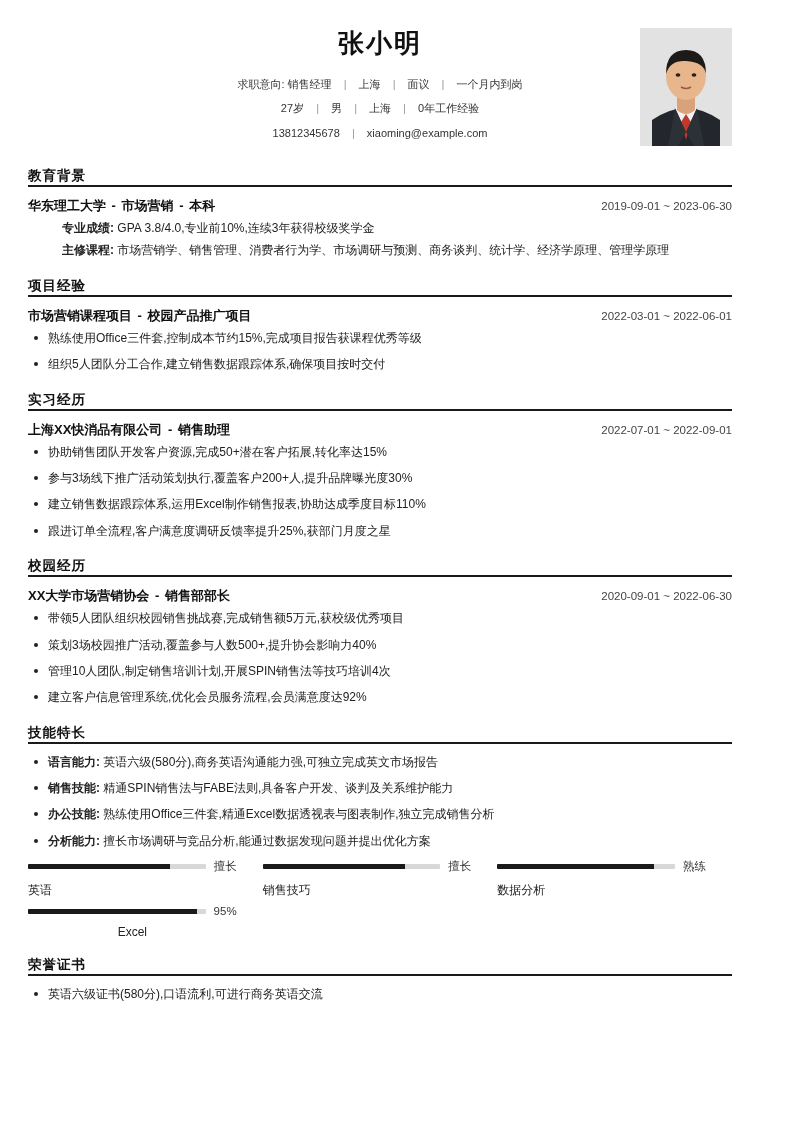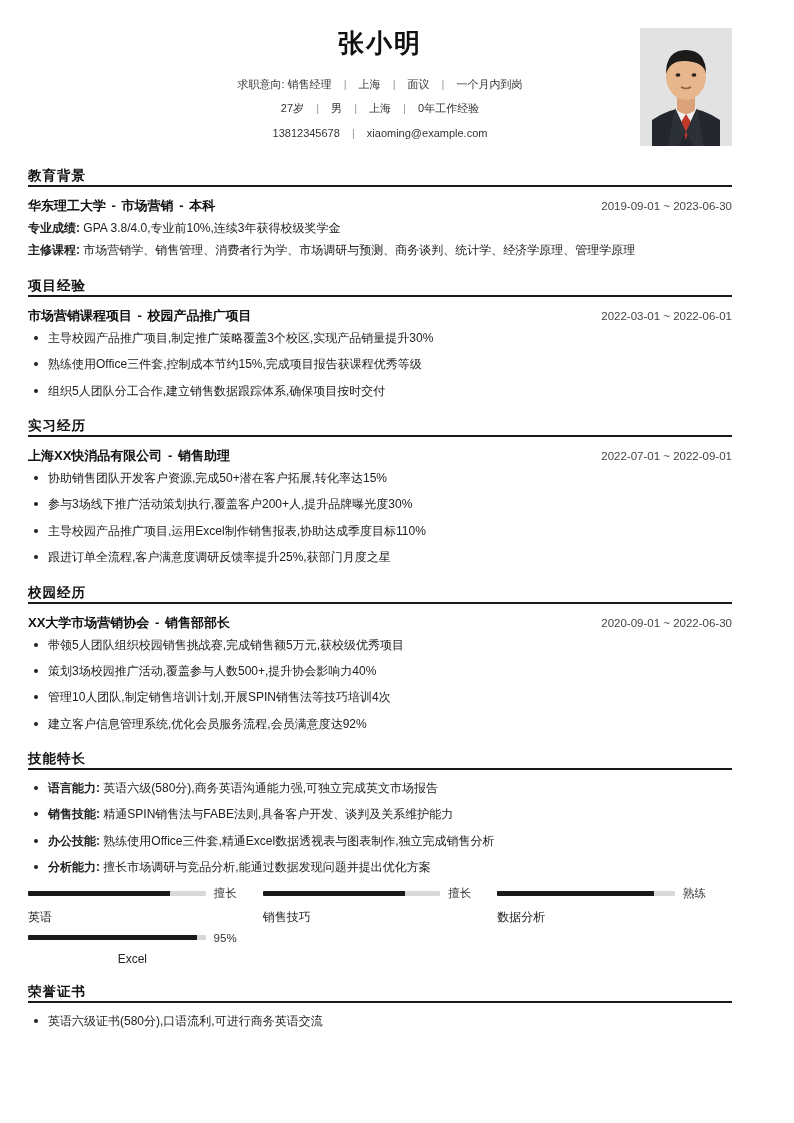--- a/index.html
+++ b/index.html
@@ -94,20 +94,21 @@
   .entry-date {
     font-size: 11.5px;
     color: #444;
     white-space: nowrap;
   }
   .kv-line {
     font-size: 12px;
     color: #222;
     margin-bottom: 5px;
     line-height: 1.45;
+    margin-left: 34px;
   }
   .kv-line b { font-weight: 700; }
 
   ul.bullets {
     list-style: none;
     margin: 2px 0 0 0;
     padding: 0;
   }
   ul.bullets li {
     font-size: 12px;
@@ -264,42 +265,41 @@
     <div class="section-rule"></div>
 
     <div class="entry">
       <div class="entry-head">
         <div class="entry-title">
           <span>市场营销课程项目</span><span class="dash"> - </span><span>校园产品推广项目</span>
         </div>
         <div class="entry-date">2022-03-01 ~ 2022-06-01</div>
       </div>
       <ul class="bullets">
-        <li>主导校园产品推广项目,制定推广策略覆盖3个校区,实现产品销量提升30%</li>
         <li>熟练使用Office三件套,控制成本节约15%,完成项目报告获课程优秀等级</li>
         <li>组织5人团队分工合作,建立销售数据跟踪体系,确保项目按时交付</li>
       </ul>
     </div>
   </div>
 
   <div class="section">
     <div class="section-title">实习经历</div>
     <div class="section-rule"></div>
 
     <div class="entry">
       <div class="entry-head">
         <div class="entry-title">
           <span>上海XX快消品有限公司</span><span class="dash"> - </span><span>销售助理</span>
         </div>
         <div class="entry-date">2022-07-01 ~ 2022-09-01</div>
       </div>
       <ul class="bullets">
         <li>协助销售团队开发客户资源,完成50+潜在客户拓展,转化率达15%</li>
         <li>参与3场线下推广活动策划执行,覆盖客户200+人,提升品牌曝光度30%</li>
-        <li>主导校园产品推广项目,运用Excel制作销售报表,协助达成季度目标110%</li>
+        <li>建立销售数据跟踪体系,运用Excel制作销售报表,协助达成季度目标110%</li>
         <li>跟进订单全流程,客户满意度调研反馈率提升25%,获部门月度之星</li>
       </ul>
     </div>
   </div>
 
   <div class="section">
     <div class="section-title">校园经历</div>
     <div class="section-rule"></div>
 
     <div class="entry">

